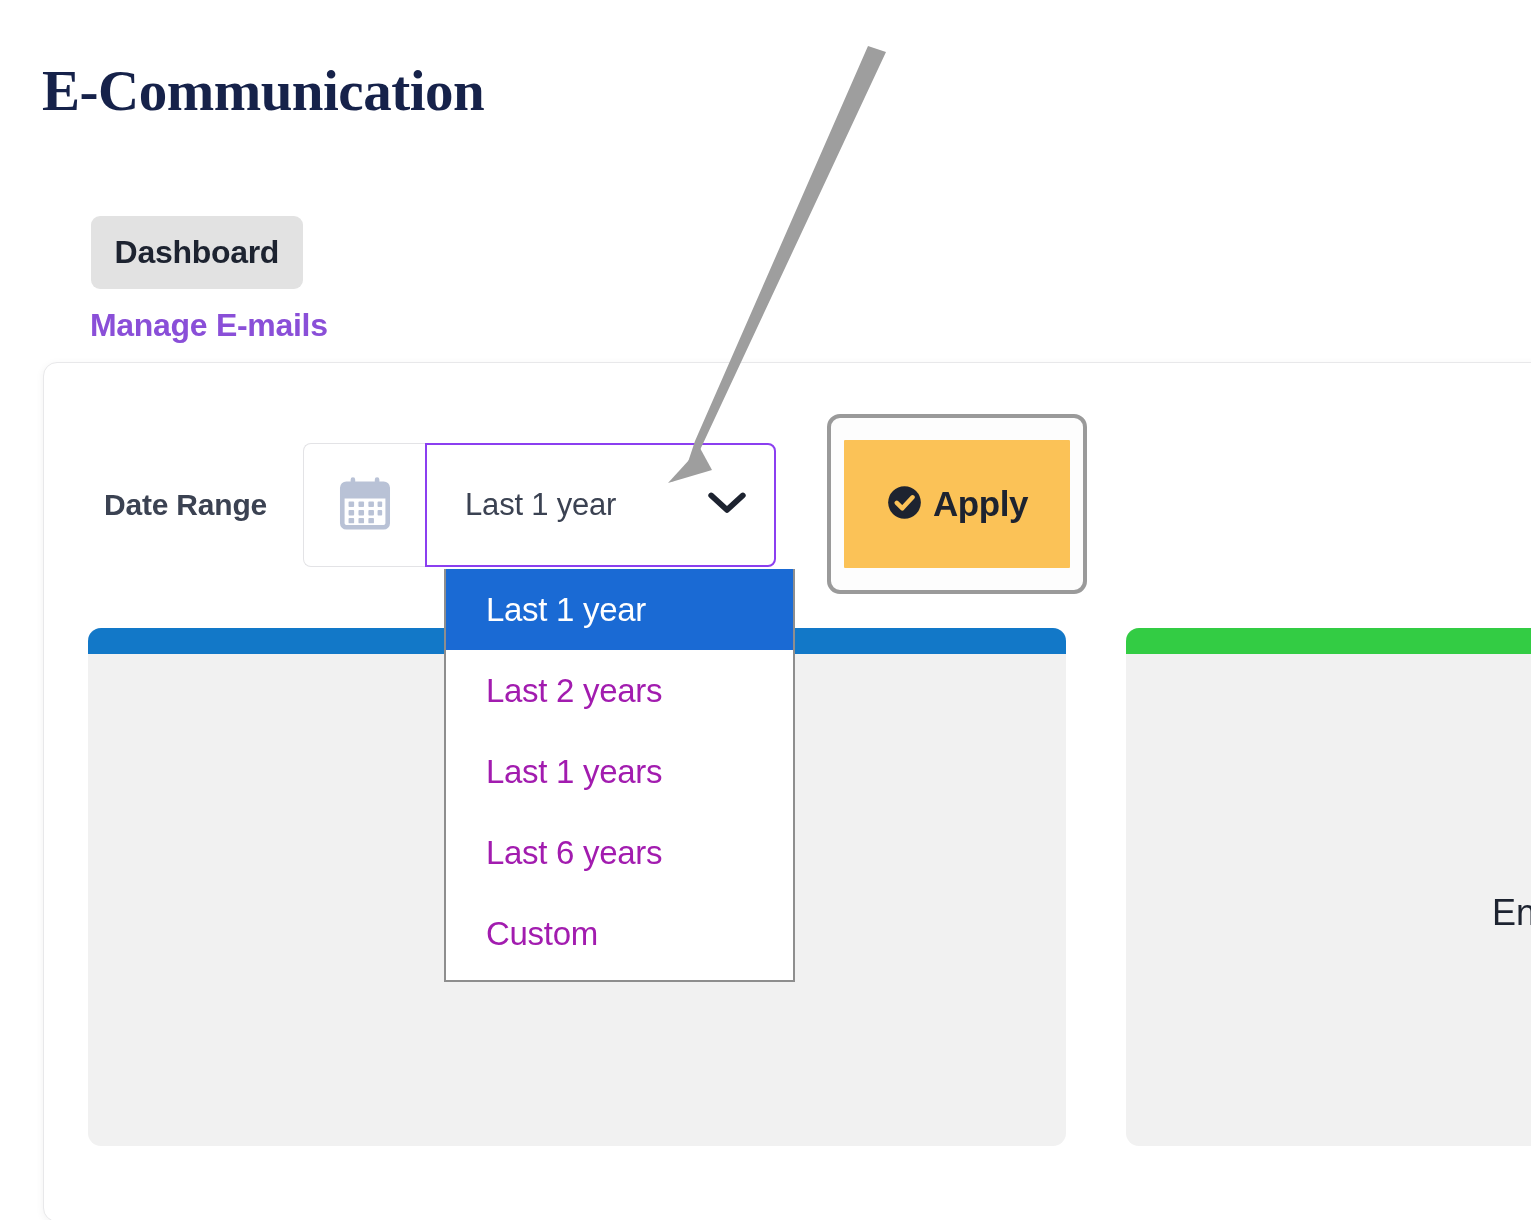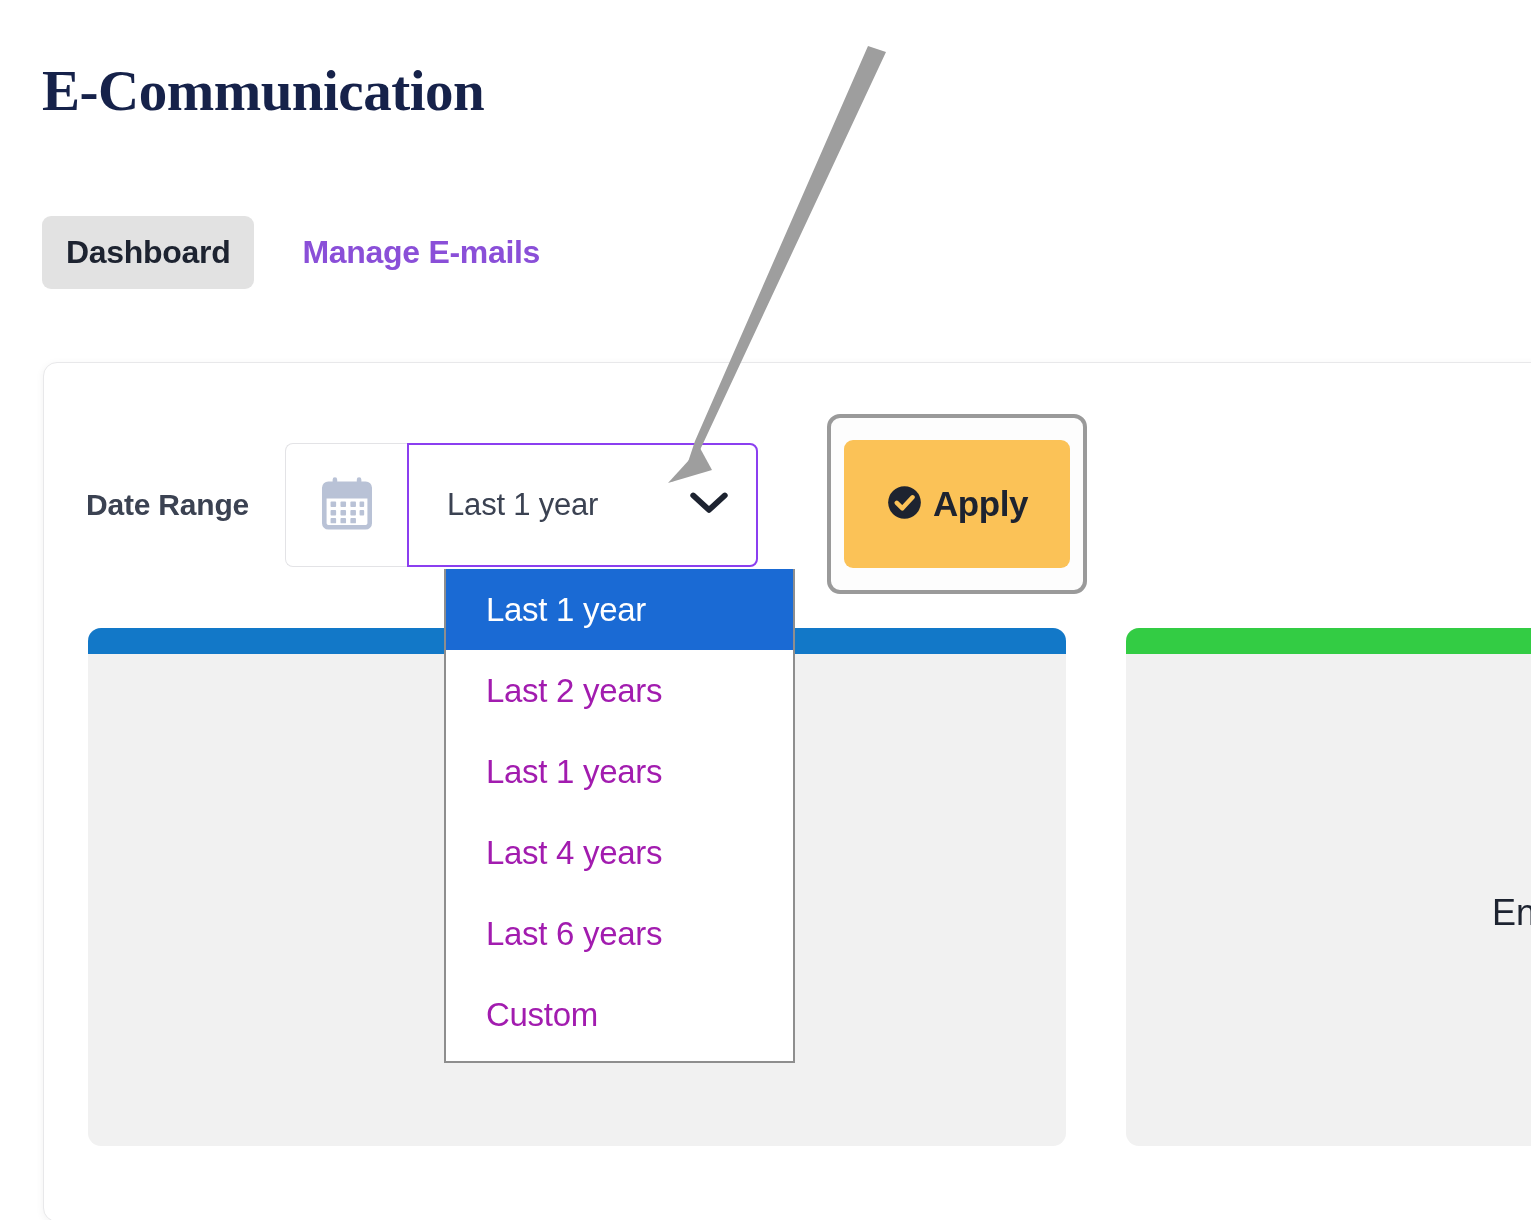--- a/index.html
+++ b/index.html
@@ -23,20 +23,21 @@
     white-space: nowrap;
     margin-top: 8px;
   }
 
   
   .tabs {
     position: absolute;
     left: 42px; top: 216px;
     display: flex;
     align-items: center;
+    flex-direction: column;
   }
   .tab {
     font-size: 32px;
     font-weight: 700;
     letter-spacing: -0.3px;
     padding: 18px 24px;
     border-radius: 9px;
     white-space: nowrap;
     cursor: pointer;
     user-select: none;
@@ -58,21 +59,21 @@
     width: 1530px; height: 860px;
     background: #ffffff;
     border: 1px solid #e8e8ea;
     border-radius: 14px;
     box-shadow: 0 2px 9px rgba(0,0,0,0.055);
   }
 
   
   .daterange-row {
     position: absolute;
-    left: 86px; top: 443px;
+    left: 104px; top: 443px;
     display: flex;
     align-items: center;
     height: 124px;
   }
   .daterange-label {
     font-size: 30px;
     font-weight: 700;
     color: #3b4252;
     letter-spacing: -0.2px;
     white-space: nowrap;
@@ -118,21 +119,21 @@
     width: 260px; height: 180px;
     border: 4px solid #9a9a9a;
     border-radius: 13px;
     background: #fdfdfd;
     display: flex; align-items: center; justify-content: center;
   }
   .apply-btn {
     width: 226px; height: 128px;
     background: #fbc257;
     border: none;
-    border-radius: 9px;
+    border-radius: 1px;
     display: flex; align-items: center; justify-content: center;
     gap: 10px;
     cursor: pointer;
     font-family: "Liberation Sans", sans-serif;
   }
   .apply-label {
     font-size: 35px;
     font-weight: 700;
     color: #1d2330;
     letter-spacing: -0.4px;
@@ -262,21 +263,20 @@
   </div>
   <div class="card" id="card-green">
     <div class="card-bar" style="background:#33cc44"></div>
     <div class="card-body">En</div>
   </div>
 
   <div class="dropdown">
     <div class="dd-item selected">Last 1 year</div>
     <div class="dd-item">Last 2 years</div>
     <div class="dd-item">Last 1 years</div>
-    <div class="dd-item">Last 4 years</div>
     <div class="dd-item">Last 6 years</div>
     <div class="dd-item">Custom</div>
   </div>
 
   <svg class="arrow-svg" viewBox="0 0 1531 1220">
     <path d="M886 52 L700 450 L684 474 L672 482 L688 462 L695 441 L868 46 Z" fill="#9e9e9e"></path>
     <path d="M700 448 L668 483 L712 470 Z" fill="#9e9e9e"></path>
   </svg>
 
 </div>

